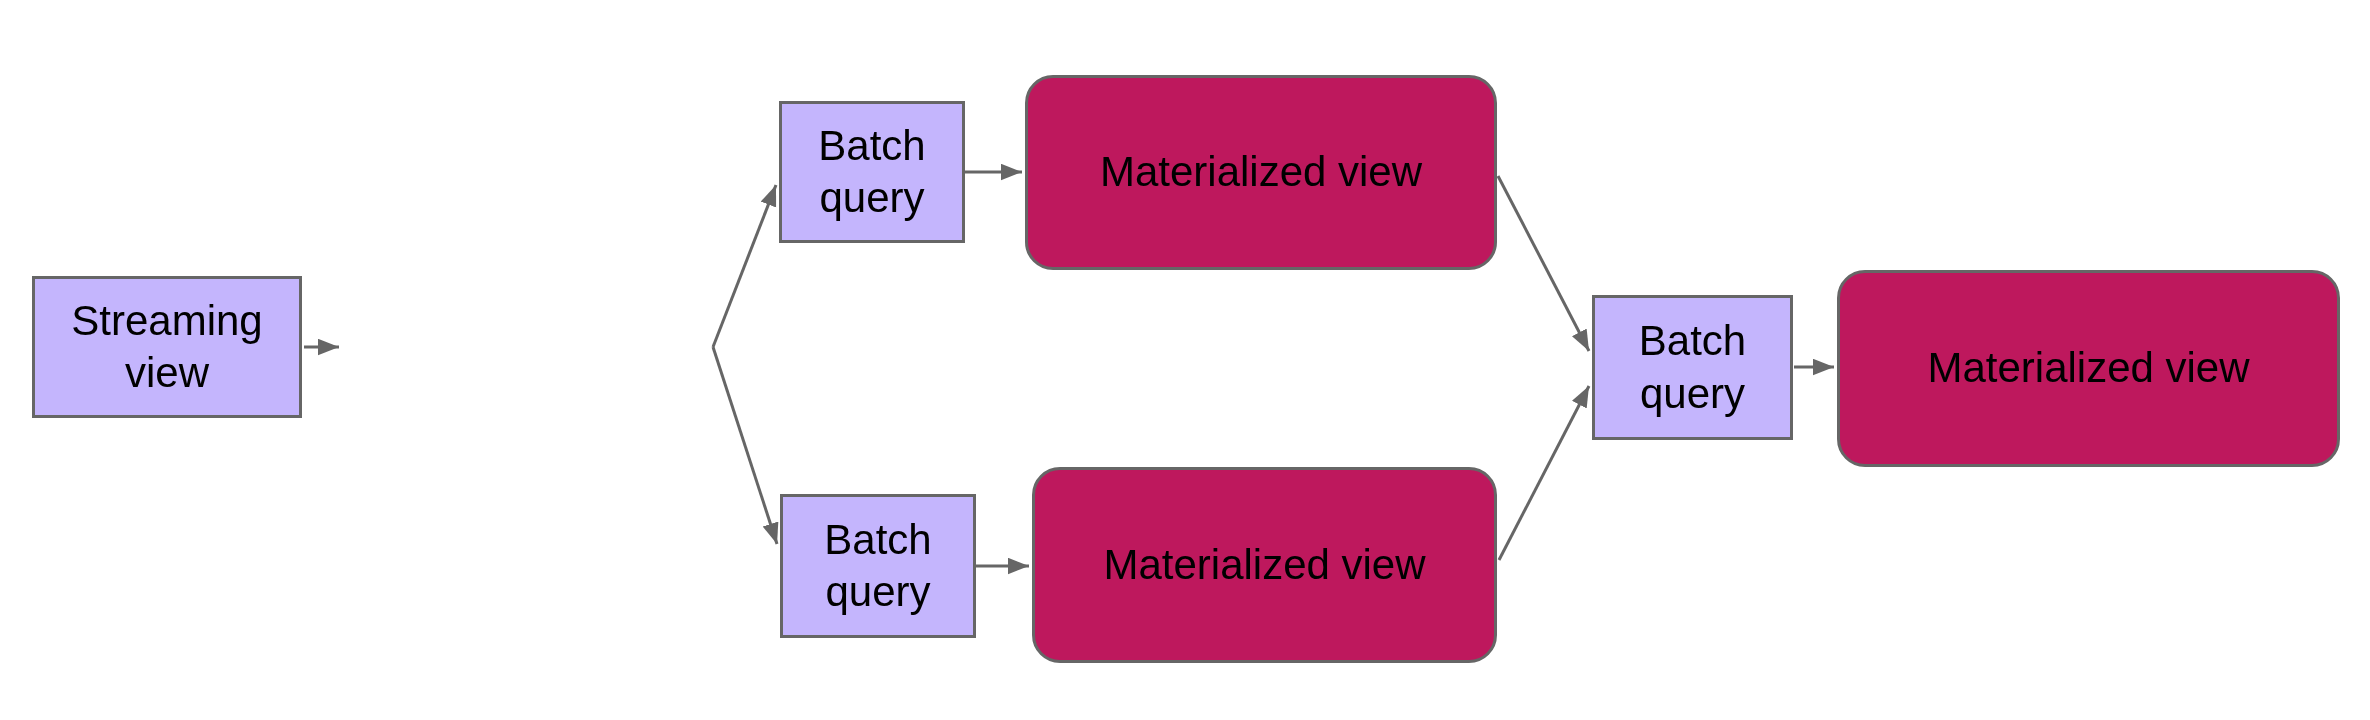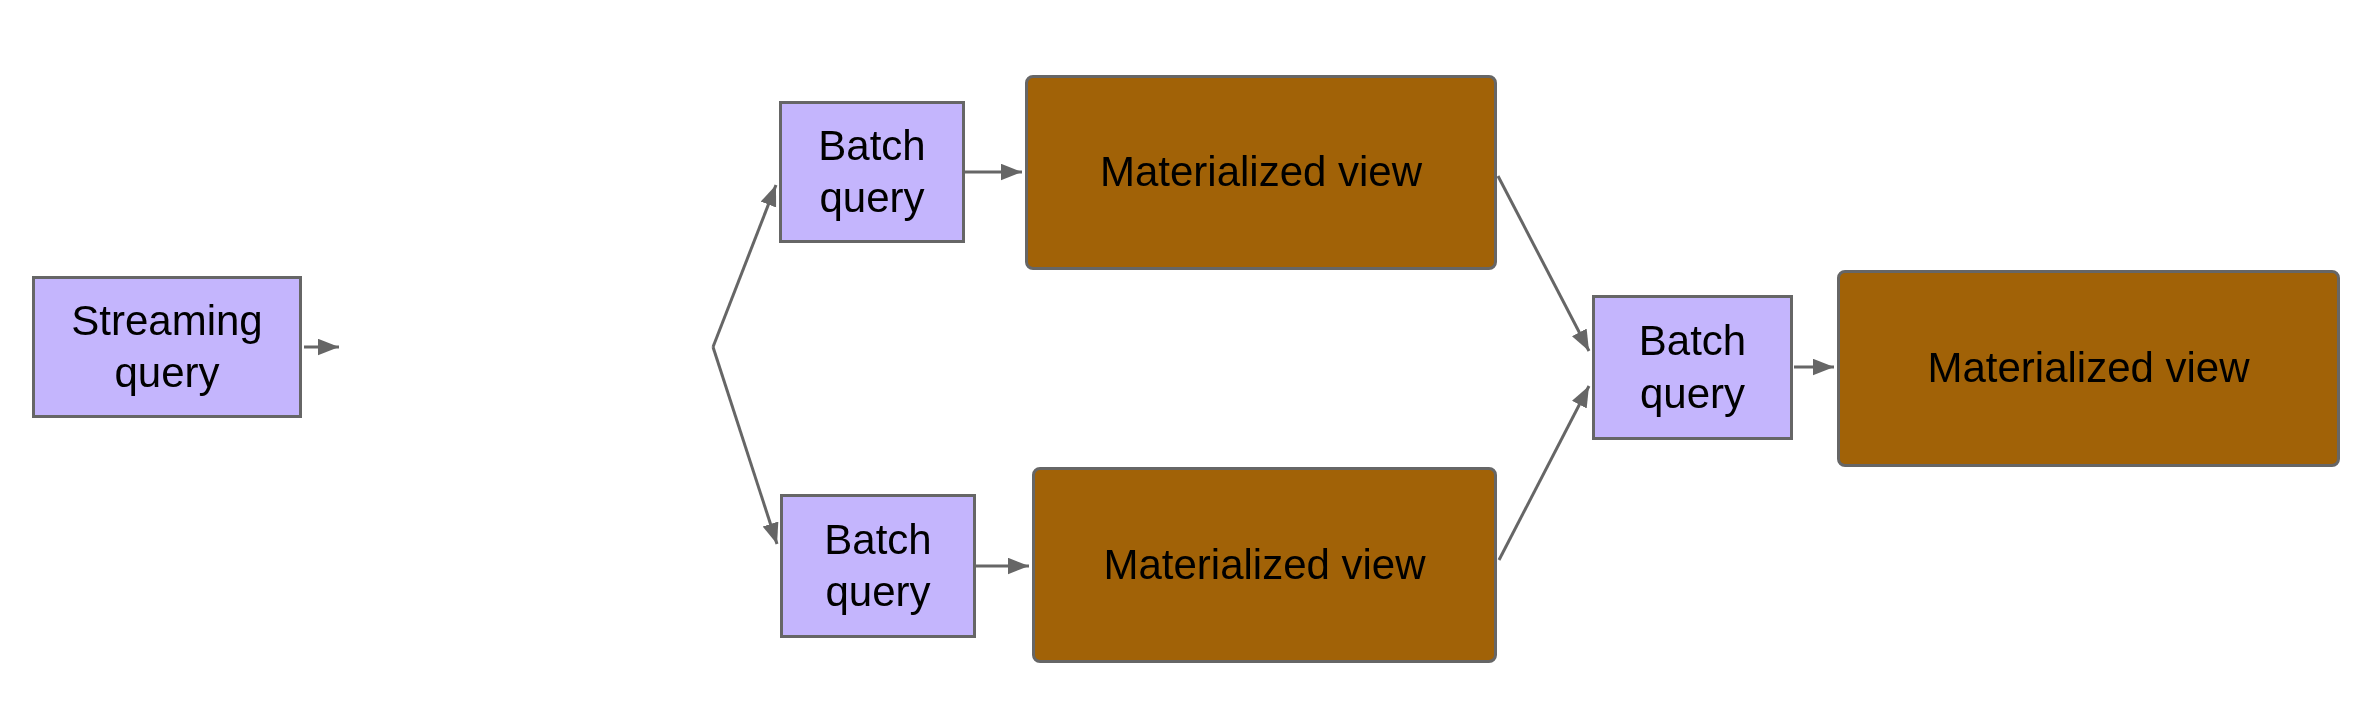--- a/index.html
+++ b/index.html
@@ -27,23 +27,23 @@
     font-size: 42px;
     line-height: 1.24;
     color: #000000;
   }
   .node-query {
     background: #c4b5fd;
     border: 3px solid #666666;
     border-radius: 0;
   }
   .node-view {
-    background: #a16207;
+    background: #be185d;
     border: 3px solid #666666;
-    border-radius: 8px;
+    border-radius: 28px;
   }
   
   #n-streaming      { left: 32px;   top: 276px; width: 270px; height: 142px; }
   #n-table          { left: 343px;  top: 248px; width: 368px; height: 194px; }
   #n-batch-top      { left: 779px;  top: 101px; width: 186px; height: 142px; }
   #n-mv-top         { left: 1025px; top: 75px;  width: 472px; height: 195px; }
   #n-batch-bottom   { left: 780px;  top: 494px; width: 196px; height: 144px; }
   #n-mv-bottom      { left: 1032px; top: 467px; width: 465px; height: 196px; }
   #n-batch-right    { left: 1592px; top: 295px; width: 201px; height: 145px; }
   #n-mv-final       { left: 1837px; top: 270px; width: 503px; height: 197px; }
@@ -66,21 +66,21 @@
       <line x1="965" y1="172" x2="1022" y2="172" marker-end="url(#arrowhead)"></line>
       <line x1="976" y1="566" x2="1029" y2="566" marker-end="url(#arrowhead)"></line>
       <line x1="1498" y1="176" x2="1589" y2="351" marker-end="url(#arrowhead)"></line>
       <line x1="1499" y1="560" x2="1589" y2="386" marker-end="url(#arrowhead)"></line>
       <line x1="1794" y1="367" x2="1834" y2="367" marker-end="url(#arrowhead)"></line>
     </g>
   </svg>
 
   <div id="n-streaming" class="node node-query">
     <span>Streaming
-query</span>
+view</span>
   </div>
 
 
   <div id="n-batch-top" class="node node-query">
     <span>Batch
 query</span>
   </div>
 
   <div id="n-mv-top" class="node node-view">
     <span>Materialized view</span>

